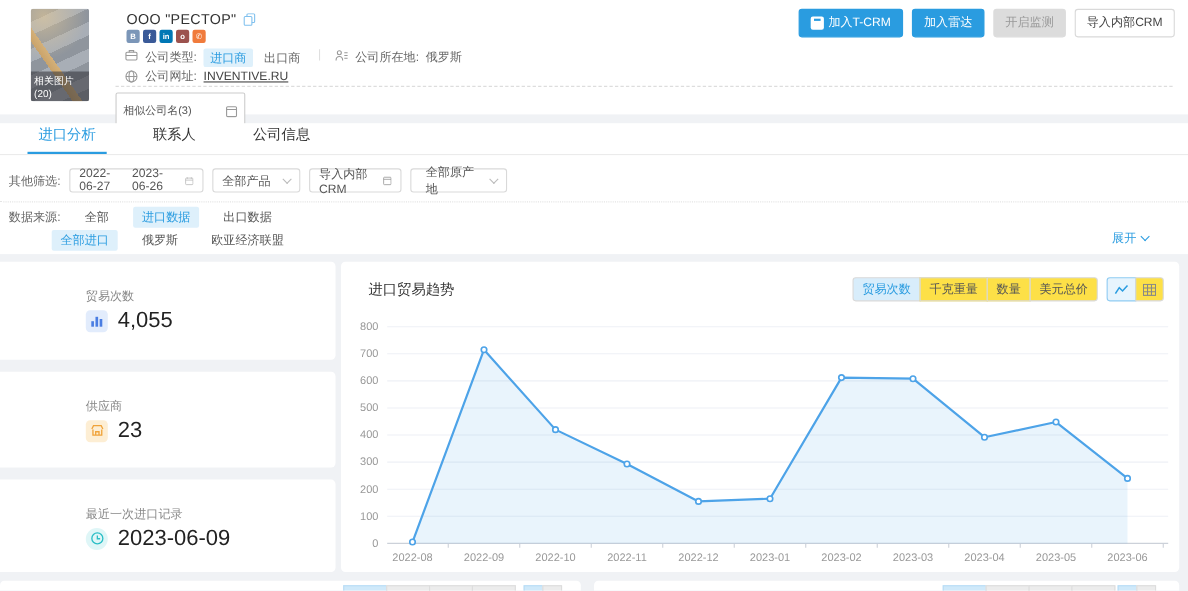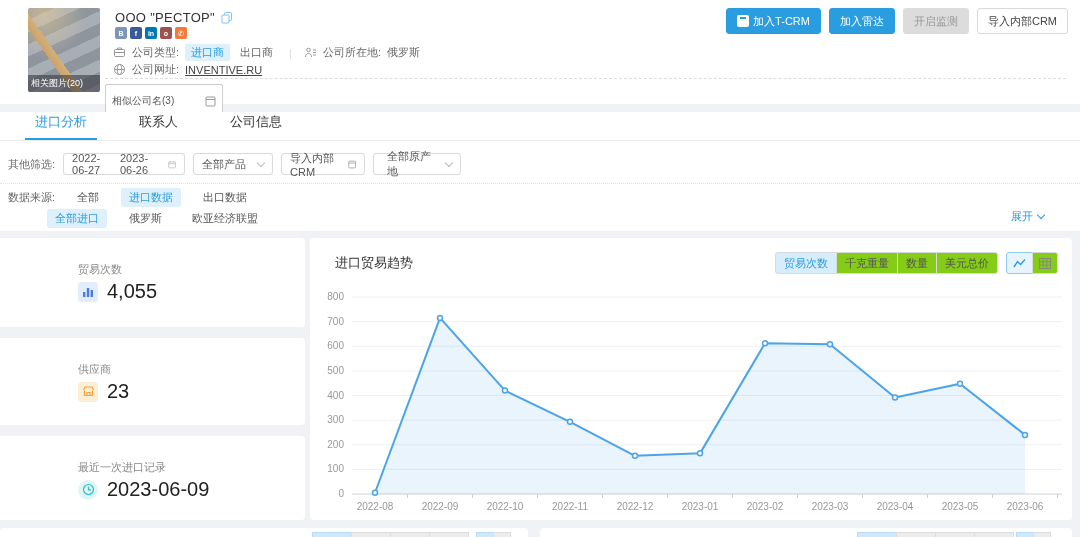--- a/index.html
+++ b/index.html
@@ -5,35 +5,35 @@
   * { margin:0; padding:0; box-sizing:border-box; }
   html,body { width:1080px; height:537px; }
   body {
     position:relative; overflow:hidden;
     background:#f0f2f5;
     font-family:"Liberation Sans","DejaVu Sans",sans-serif;
     color:#333;
   }
   
   .header { position:absolute; left:0; top:0; width:1080px; height:104px; background:#fff; }
-  .company-image { position:absolute; left:28px; top:8px; width:72px; height:84px; border-radius:2px; overflow:hidden; cursor:pointer;
+  .company-image { position:absolute; left:28px; top:8px; width:53px; height:84px; border-radius:2px; overflow:hidden; cursor:pointer;
     background:
       linear-gradient(55deg, transparent 34%, #c9a36b 34%, #d4b078 42%, transparent 42%),
       radial-gradient(circle at 22% 8%, rgba(235,205,150,.55), transparent 45%),
       repeating-linear-gradient(155deg, #8f959d 0 11px, #a8aeb6 11px 22px);
     background-color:#9aa0a8;
   }
   .image-caption { position:absolute; left:0; right:0; bottom:0; background:rgba(50,50,55,.55); color:#fff; font-size:9px; padding:2px 3px; }
   .company-name-row { position:absolute; left:115px; top:10px; display:flex; align-items:center; gap:6px; }
   .company-name { font-size:13px; color:#333; letter-spacing:.3px; }
   .copy-icon { cursor:pointer; display:inline-flex; }
   .social-row { position:absolute; left:115px; top:27px; display:flex; gap:3px; }
   .social { width:12px; height:12px; border-radius:2px; color:#fff; font-size:7px; font-weight:bold;
             display:flex; align-items:center; justify-content:center; cursor:pointer; line-height:1; }
-  .info-row { position:absolute; left:113px; top:44px; display:flex; align-items:center; gap:6px; font-size:11px; color:#666; }
+  .info-row { position:absolute; left:113px; top:44px; display:flex; gap:6px; font-size:11px; color:#666; }
   .tag-blue { background:#def0fb; color:#2a9ce0; padding:1px 6px; border-radius:2px; font-size:11px; }
   .plain-opt { color:#666; padding:1px 4px; }
   .vdiv { color:#ddd; margin:0 6px; }
   .web-row { position:absolute; left:113px; top:62px; display:flex; align-items:center; gap:6px; font-size:11px; color:#666; }
   .web-link { color:#444; text-decoration:underline; cursor:pointer; }
   .dashed-sep { position:absolute; left:105px; right:14px; top:78px; border-top:1px dashed #ddd; }
   .similar-select { position:absolute; left:105px; top:84px; width:118px; height:19px; border:1px solid #ccc; border-radius:2px;
     display:flex; align-items:center; justify-content:space-between; padding:16px 6px; font-size:10px; color:#555; cursor:pointer; background:#fff; }
   .actions { position:absolute; right:12px; top:8px; display:flex; gap:8px; }
   .btn { height:24px; line-height:22px; font-size:11px; padding:12px 10px; border-radius:3px; cursor:pointer; border:1px solid transparent; display:flex; align-items:center; gap:4px; }
@@ -68,21 +68,21 @@
   .stat-ic { width:20px; height:20px; border-radius:4px; display:flex; align-items:center; justify-content:center; }
   .ic-bars { background:#e2ecfc; }
   .ic-shop { background:#fdeed4; }
   .ic-clock { background:#dff6f7; border-radius:50%; }
   
   .chart-card { position:absolute; left:310px; top:238px; width:762px; height:282px; background:#fff; border-radius:4px; }
   .chart-header { position:absolute; left:0; right:0; top:0; height:40px; display:flex; align-items:center; justify-content:space-between; padding:10px 14px 0 25px; }
   .chart-title { font-size:13px; color:#333; }
   .chart-controls { display:flex; gap:8px; align-items:center; }
   .seg-group { display:flex; }
-  .seg { height:22px; line-height:20px; font-size:11px; color:#555; background:#84cc16; border:1px solid #d9d9d9; padding:0 8px; cursor:pointer; margin-left:-1px; display:flex; align-items:center; }
+  .seg { height:22px; line-height:20px; font-size:11px; color:#555; background:#fde047; border:1px solid #d9d9d9; padding:0 8px; cursor:pointer; margin-left:-1px; display:flex; align-items:center; }
   .seg:first-child { border-radius:3px 0 0 3px; margin-left:0; }
   .seg:last-child { border-radius:0 3px 3px 0; }
   .seg.active { background:#d8edfb; color:#2a9ce0; border-color:#d9d9d9; }
   .seg.icon-seg { padding:0 6px; }
   .seg.icon-active { background:#e7f4fd; border-color:#8fcbf2; }
   .trend-svg { position:absolute; left:0; top:40px; }
   
   .bottom-card { position:absolute; top:528px; height:9px; background:#fff; border-radius:4px 4px 0 0; overflow:hidden; }
   .bc-left { left:0; width:528px; }
   .bc-right { left:540px; width:532px; }

